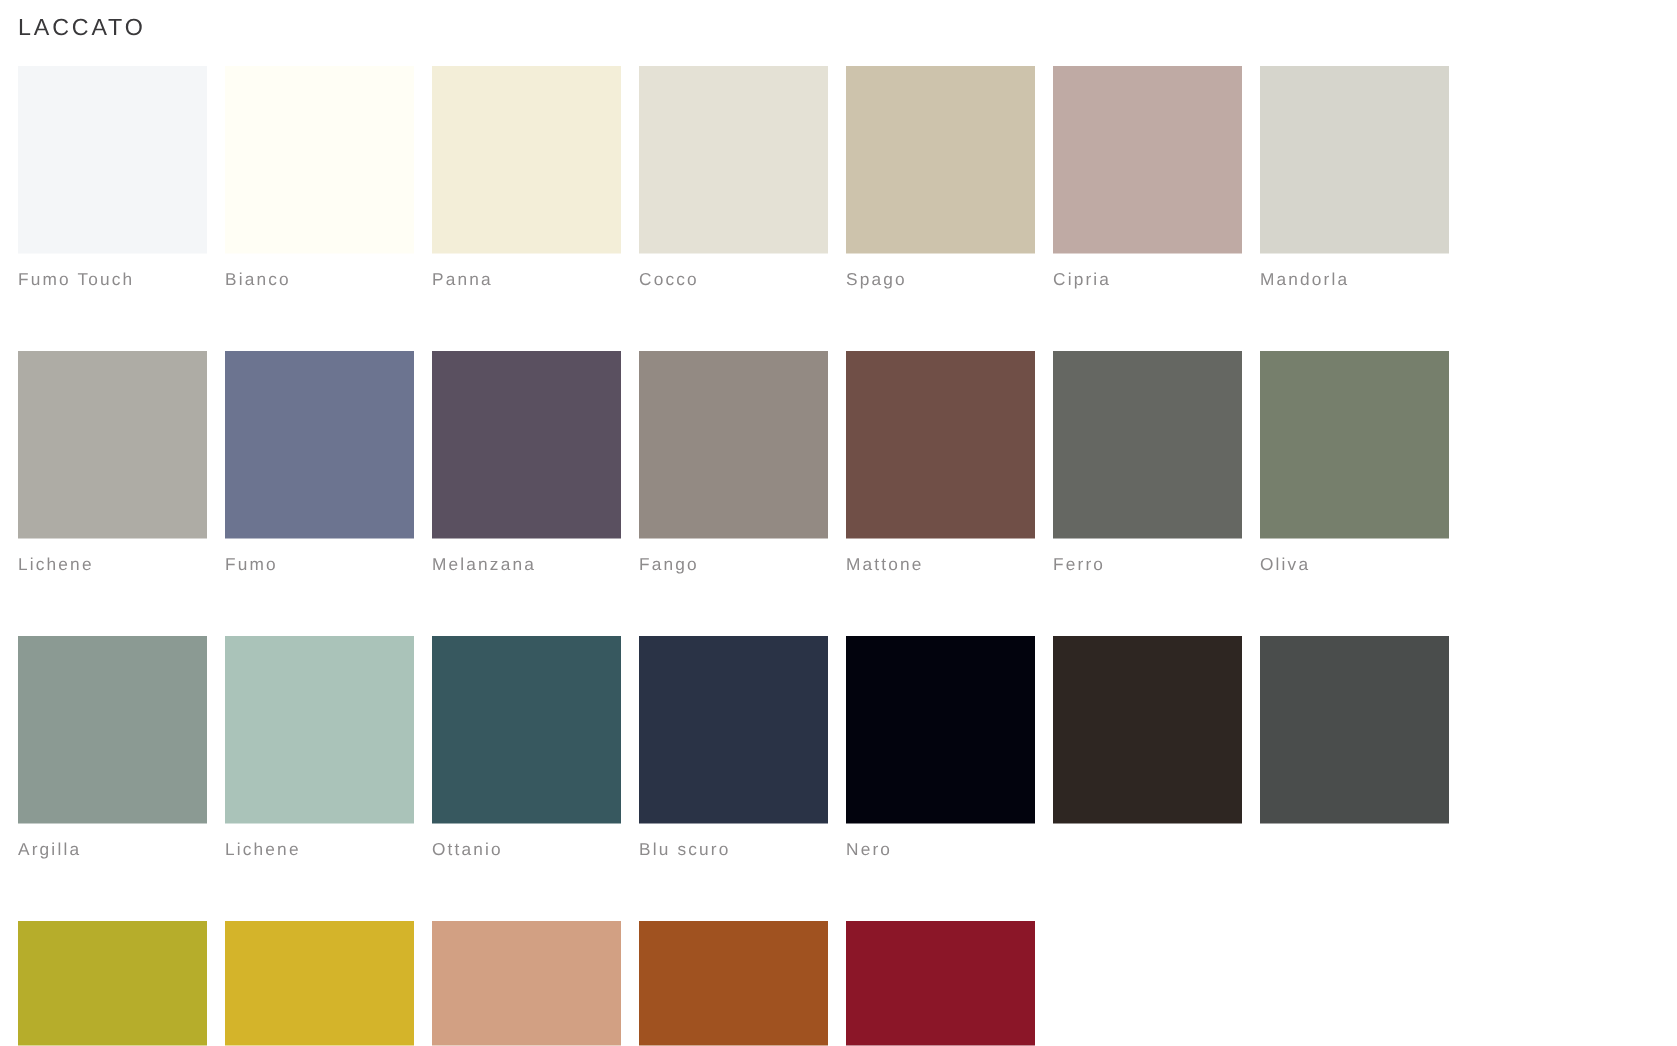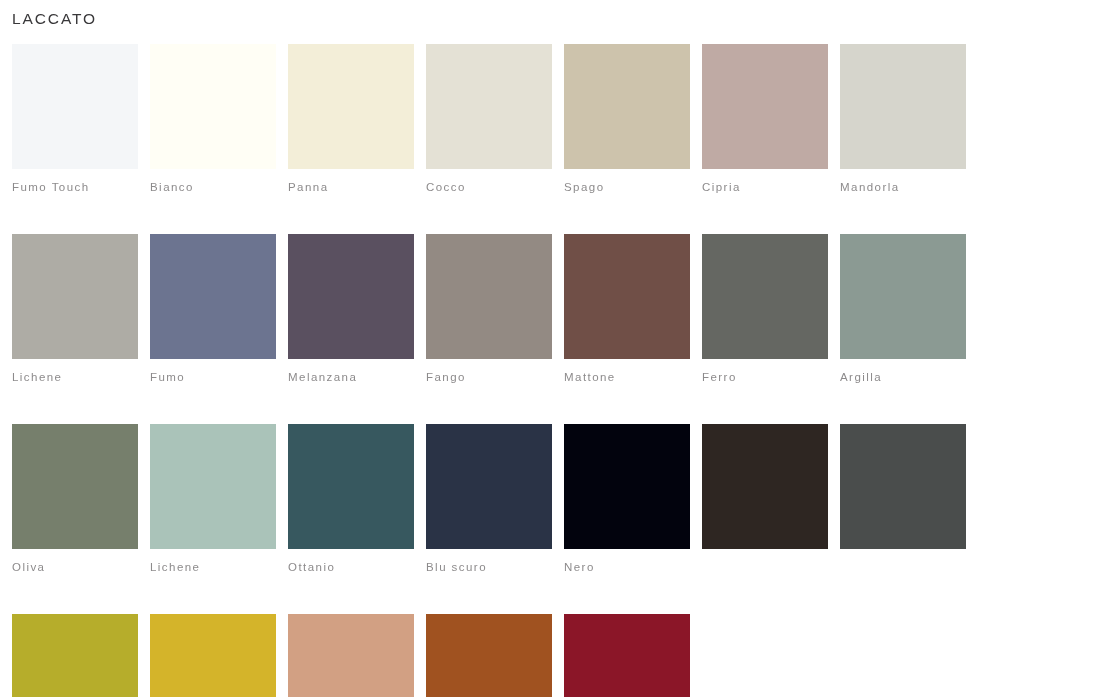--- a/index.html
+++ b/index.html
@@ -120,26 +120,26 @@
       </div>
       <div class="swatch-cell">
         <span class="swatch-chip" style="background-color: rgb(112, 79, 71);"></span>
         <span class="swatch-label">Mattone</span>
       </div>
       <div class="swatch-cell">
         <span class="swatch-chip" style="background-color: rgb(101, 103, 98);"></span>
         <span class="swatch-label">Ferro</span>
       </div>
       <div class="swatch-cell">
+        <span class="swatch-chip" style="background-color: rgb(118, 127, 108);"></span>
+        <span class="swatch-label">Oliva</span>
+      </div>
+      <div class="swatch-cell">
         <span class="swatch-chip" style="background-color: rgb(139, 154, 147);"></span>
         <span class="swatch-label">Argilla</span>
-      </div>
-      <div class="swatch-cell">
-        <span class="swatch-chip" style="background-color: rgb(118, 127, 108);"></span>
-        <span class="swatch-label">Oliva</span>
       </div>
       <div class="swatch-cell">
         <span class="swatch-chip" style="background-color: rgb(170, 195, 185);"></span>
         <span class="swatch-label">Lichene</span>
       </div>
       <div class="swatch-cell">
         <span class="swatch-chip" style="background-color: rgb(55, 88, 95);"></span>
         <span class="swatch-label">Ottanio</span>
       </div>
       <div class="swatch-cell">

